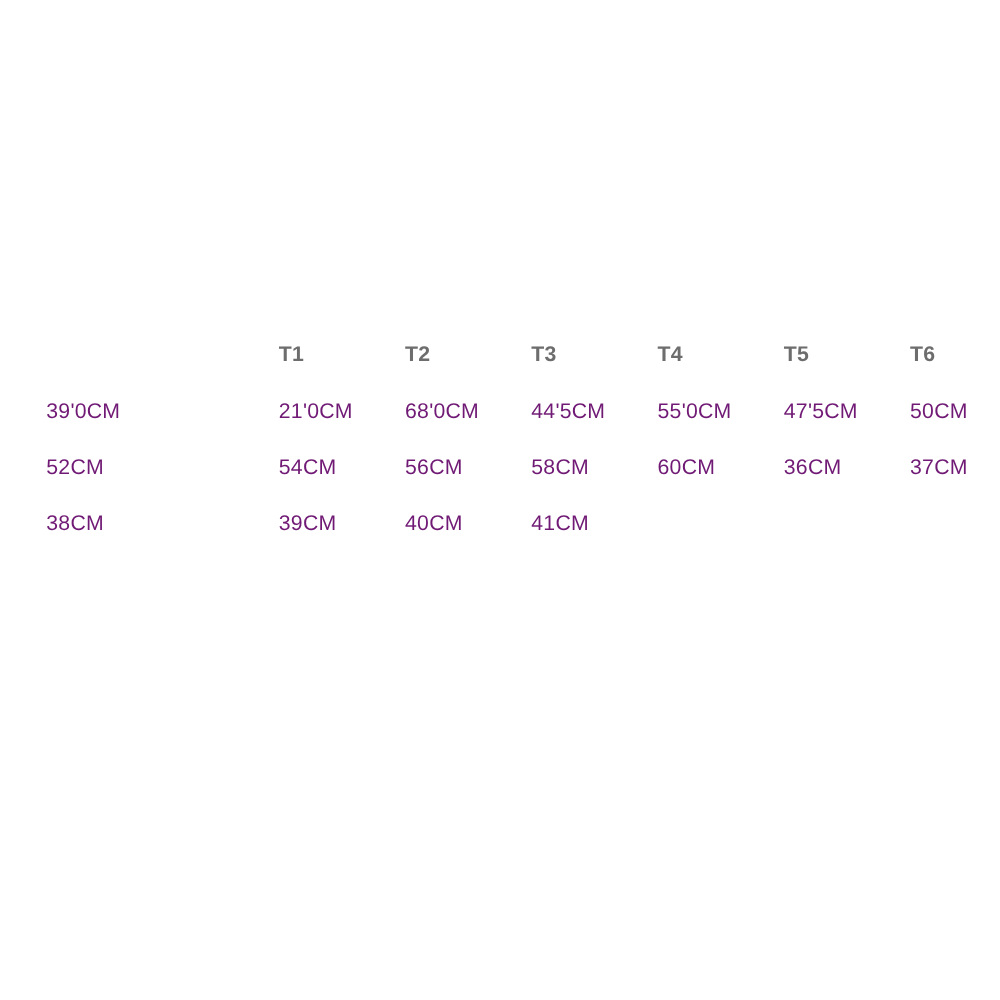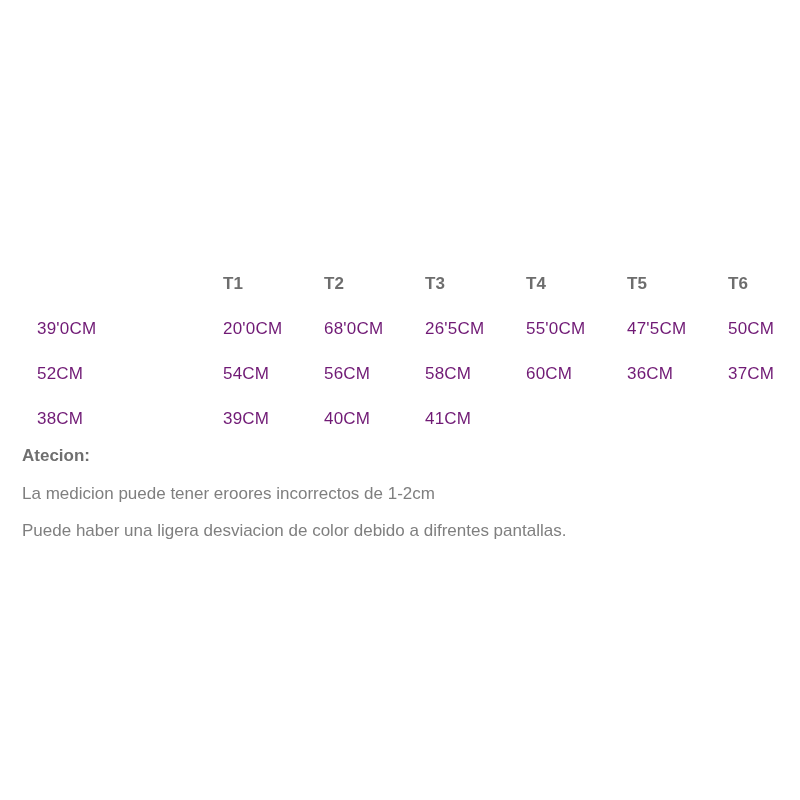--- a/index.html
+++ b/index.html
@@ -74,40 +74,35 @@
 
     <div class="cell"></div>
     <div class="cell col-header">T1</div>
     <div class="cell col-header">T2</div>
     <div class="cell col-header">T3</div>
     <div class="cell col-header">T4</div>
     <div class="cell col-header">T5</div>
     <div class="cell col-header">T6</div>
 
     <div class="cell value">39'0CM</div>
-    <div class="cell value">20'0CM</div>
+    <div class="cell value">21'0CM</div>
     <div class="cell value">68'0CM</div>
-    <div class="cell value">26'5CM</div>
+    <div class="cell value">44'5CM</div>
     <div class="cell value">55'0CM</div>
     <div class="cell value">47'5CM</div>
 
     <div class="cell value">50CM</div>
     <div class="cell value">52CM</div>
     <div class="cell value">54CM</div>
     <div class="cell value">56CM</div>
     <div class="cell value">58CM</div>
     <div class="cell value">60CM</div>
 
     <div class="cell value">36CM</div>
     <div class="cell value">37CM</div>
     <div class="cell value">38CM</div>
     <div class="cell value">39CM</div>
     <div class="cell value">40CM</div>
     <div class="cell value">41CM</div>
   </div>
 
-  <div class="notes">
-    <div class="notes-heading">Atecion:</div>
-    <div class="note-line">La medicion puede tener eroores incorrectos de 1-2cm</div>
-    <div class="note-line">Puede haber una ligera desviacion de color debido a difrentes pantallas.</div>
-  </div>
 
 </div>
 
 </body></html>

